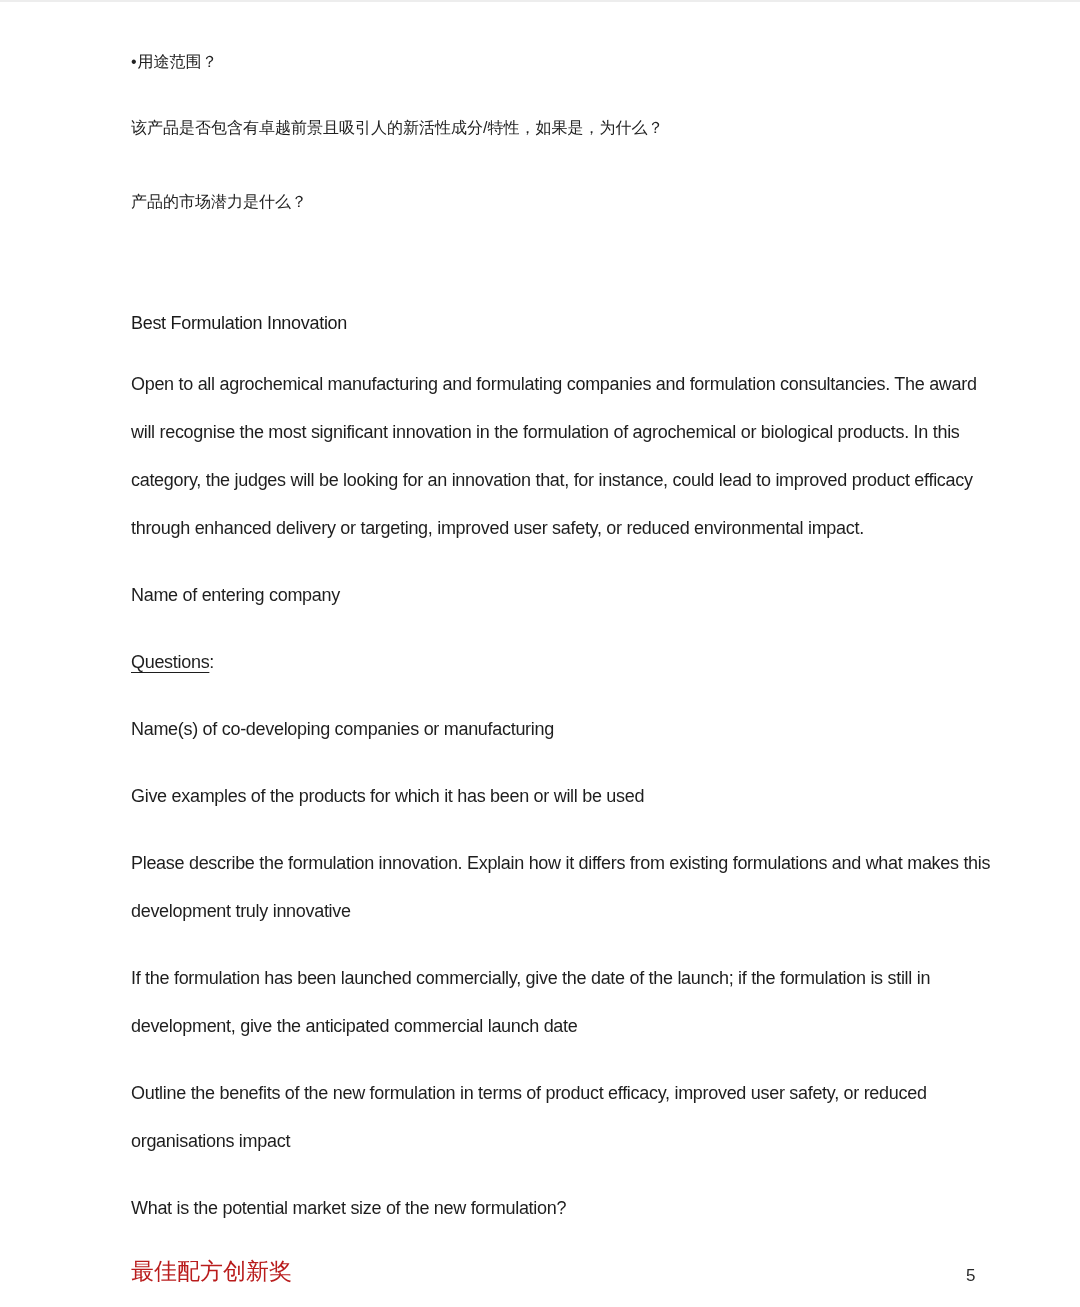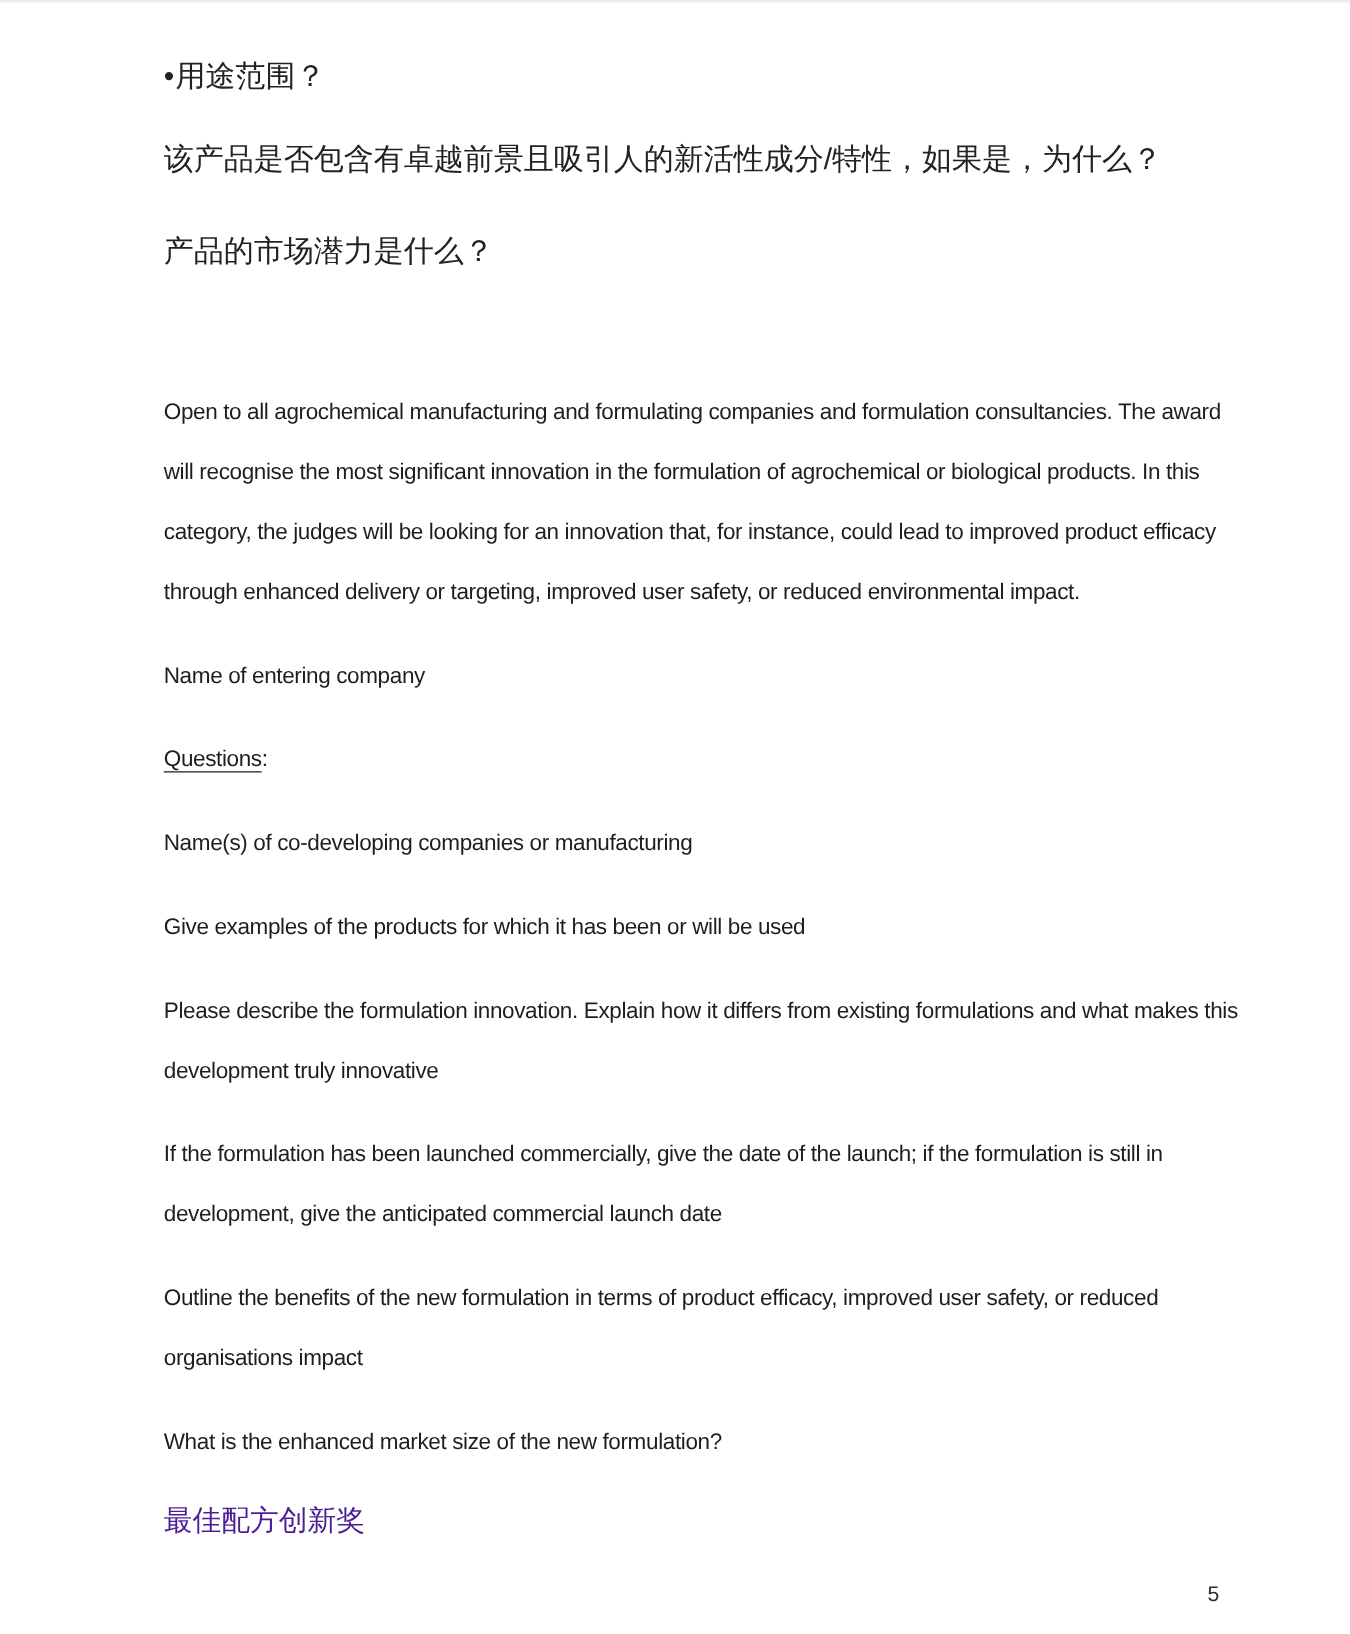--- a/index.html
+++ b/index.html
@@ -23,21 +23,21 @@
     left: 131px;
     top: 42px;
     width: 860px;
   }
   .content p, .content h2 {
     margin: 0;
     padding: 0;
     font-weight: normal;
   }
   .cn {
-    font-size: 24px;
+    font-size: 16px;
     line-height: 36px;
     color: #222222;
   }
   .bullet-line {
     padding-left: 87px;
     margin-bottom: 30px !important;
   }
   .bullet {
     margin-right: 1px;
   }
@@ -64,21 +64,21 @@
   }
   .underline {
     text-decoration: underline;
     text-underline-offset: 4px;
   }
   .heading-cn {
     font-size: 23px;
     line-height: 40px;
     font-weight: bold;
     margin-top: 6px !important;
-    color: #4c1d95;
+    color: #b91c1c;
   }
   .page-number {
     position: absolute;
     left: 966px;
     top: 1262px;
     font-size: 17px;
     line-height: 24px;
     color: #2a2a2a;
   }
 </style>
@@ -87,37 +87,38 @@
 
 <div class="page">
   <div class="content">
 
     <p class="cn bullet-line"><span class="bullet">•</span><span>用途范围？</span></p>
 
     <p class="cn q1">该产品是否包含有卓越前景且吸引人的新活性成分/特性，如果是，为什么？</p>
 
     <p class="cn q2">产品的市场潜力是什么？</p>
 
+    <h2 class="heading-en">Best Formulation Innovation</h2>
 
     <p class="body">Open to all agrochemical manufacturing and formulating companies and formulation consultancies. The award will recognise the most significant innovation in the formulation of agrochemical or biological products. In this category, the judges will be looking for an innovation that, for instance, could lead to improved product efficacy through enhanced delivery or targeting, improved user safety, or reduced environmental impact.</p>
 
     <p class="body">Name of entering company</p>
 
     <p class="body"><span class="underline">Questions</span><span>:</span></p>
 
     <p class="body">Name(s) of co-developing companies or manufacturing</p>
 
     <p class="body">Give examples of the products for which it has been or will be used</p>
 
     <p class="body">Please describe the formulation innovation. Explain how it differs from existing formulations and what makes this development truly innovative</p>
 
     <p class="body">If the formulation has been launched commercially, give the date of the launch; if the formulation is still in development, give the anticipated commercial launch date</p>
 
     <p class="body">Outline the benefits of the new formulation in terms of product efficacy, improved user safety, or reduced organisations impact</p>
 
-    <p class="body">What is the enhanced market size of the new formulation?</p>
+    <p class="body">What is the potential market size of the new formulation?</p>
 
     <h2 class="heading-cn">最佳配方创新奖</h2>
 
   </div>
 
   <div class="page-number">5</div>
 </div>
 
 </body></html>

